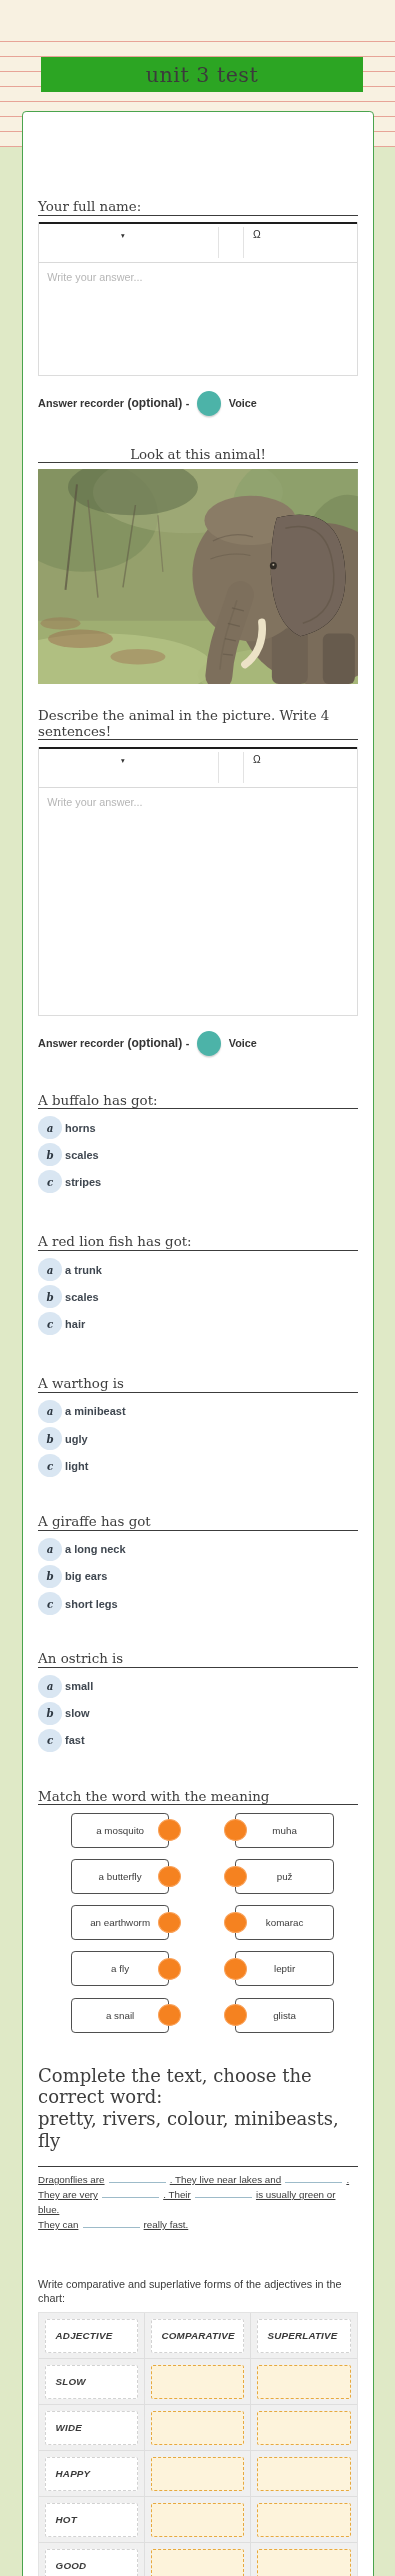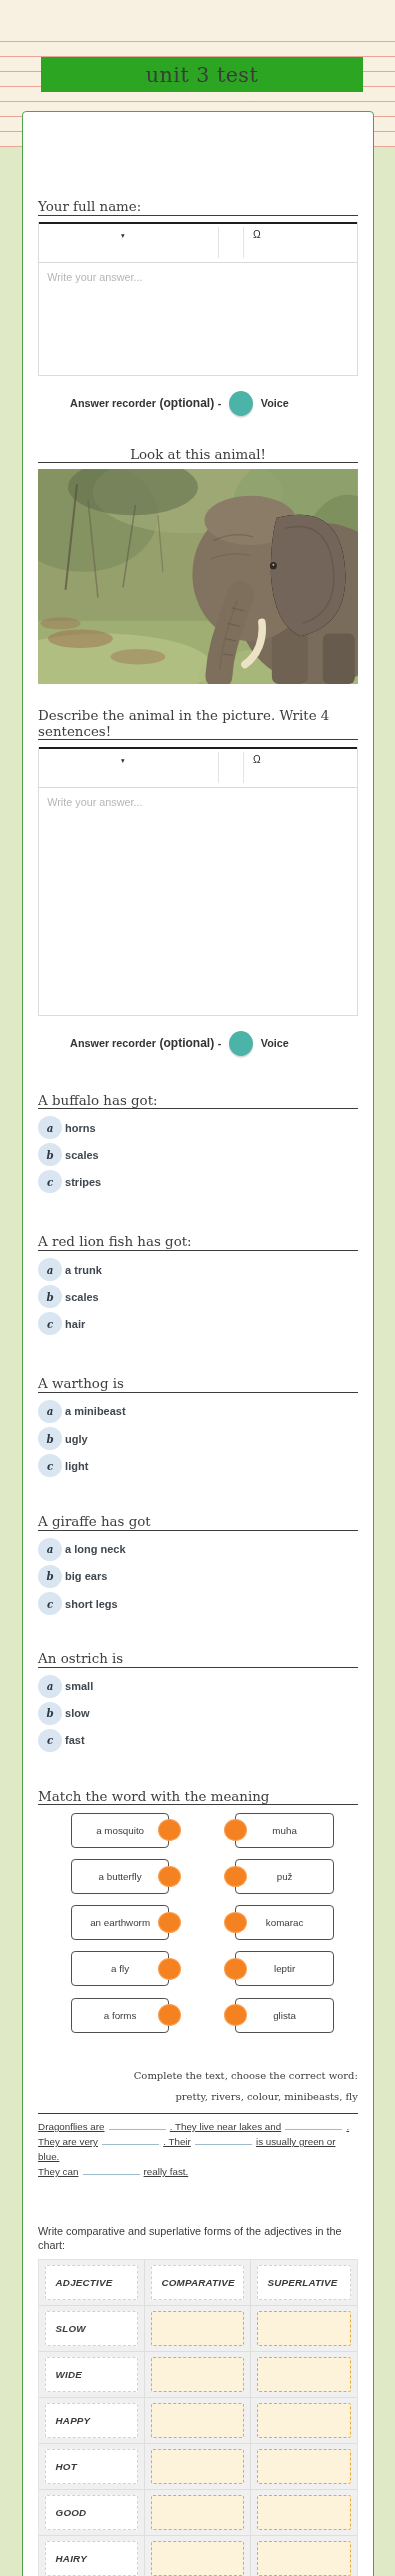--- a/index.html
+++ b/index.html
@@ -65,21 +65,21 @@
   .tdiv { position:absolute; top:3.1px; width:0.5px; height:31px; background:#e3e3e3; }
   .tdiv.d1 { left:179px; }
   .tdiv.d2 { left:204px; }
   .omega { position:absolute; left:214px; top:5.2px; font-size:10.3px; color:#2c2c2c; cursor:pointer; }
   .editor-area { position:relative; background:#fff; }
   .editor-area.h-s { height:112px; }
   .editor-area.h-l { height:227px; }
   .placeholder { position:absolute; left:8.2px; top:8.2px; font-size:10.8px; color:#b6b6b6; }
   
   .recorder { margin-top:13.4px; height:27px; display:flex; align-items:center; }
-  .rec-label { font-size:10.8px; font-weight:bold; color:#343434;margin-left:32px; }
+  .rec-label { font-size:10.8px; font-weight:bold; color:#343434; }
   .rec-opt  { font-size:12px; font-weight:bold; color:#343434; margin-left:3.6px; }
   .rec-dash { font-size:10.8px; font-weight:bold; color:#343434; margin-left:3.6px; }
   .rec-circle {
     width:24px; height:25px; border-radius:50%;
     background:#4cb3a8; margin:0 8.2px 0 7.2px;
     box-shadow:0 1.5px 1.5px rgba(0,0,0,0.18);
     cursor:pointer; flex:none;
   }
   .rec-voice { font-size:10.8px; font-weight:bold; color:#343434; }
   
@@ -109,22 +109,22 @@
   .m-dot {
     position:absolute; top:50%; margin-top:-10.8px;
     width:23px; height:21.6px; border-radius:50%;
     background:#f58220; border:1px solid #f9a25a;
     cursor:pointer; z-index:2;
   }
   .m-dot.dl { left:120px; }
   .m-dot.dr { left:186px; }
   
   .cloze-head {
-    font-family:"DejaVu Serif", serif; font-size:10px; line-height:21.6px; color:#3d3d3d;
-    padding-bottom:5px; border-bottom:0.5px solid #3c3c3c;text-align:right;
+    font-family:"DejaVu Serif", serif; font-size:18px; line-height:21.6px; color:#3d3d3d;
+    padding-bottom:15px; border-bottom:0.5px solid #3c3c3c;
   }
   .cloze-text { margin-top:5.2px; font-size:9.8px; line-height:15px; color:#3c3c3c;text-decoration:underline; }
   .blank {
     display:inline-block; width:57px; height:8.2px;
     border-bottom:0.8px solid #9dbbc9; margin:0 4.1px; vertical-align:baseline;
     cursor:text;
   }
   
   .sans-head { margin-top:46px; font-size:10.8px; line-height:13.4px; color:#3a3a3a; font-weight:500; }
   .chart-table { margin-top:7.2px; background:#f0f0f0; border:0.5px solid #e3e3e3; }
@@ -381,21 +381,21 @@
         <span class="m-dot dr"></span>
         <div class="m-box m-right">komarac</div>
       </div>
       <div class="match-row">
         <div class="m-box m-left">a fly</div>
         <span class="m-dot dl"></span>
         <span class="m-dot dr"></span>
         <div class="m-box m-right">leptir</div>
       </div>
       <div class="match-row">
-        <div class="m-box m-left">a forms</div>
+        <div class="m-box m-left">a snail</div>
         <span class="m-dot dl"></span>
         <span class="m-dot dr"></span>
         <div class="m-box m-right">glista</div>
       </div>
     </div>
   </div>
 
   <div class="mt62">
     <div class="cloze-head">
       <div>Complete the text, choose the correct word:</div>

